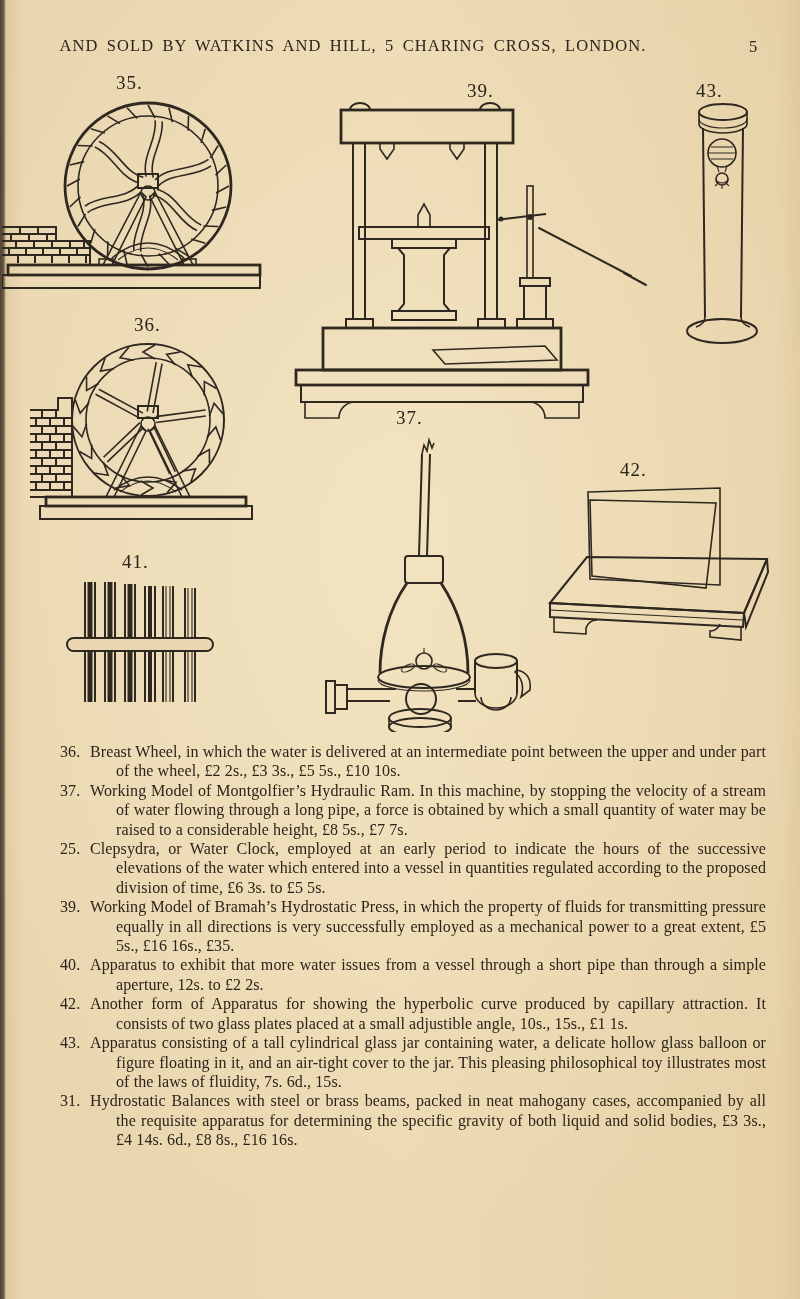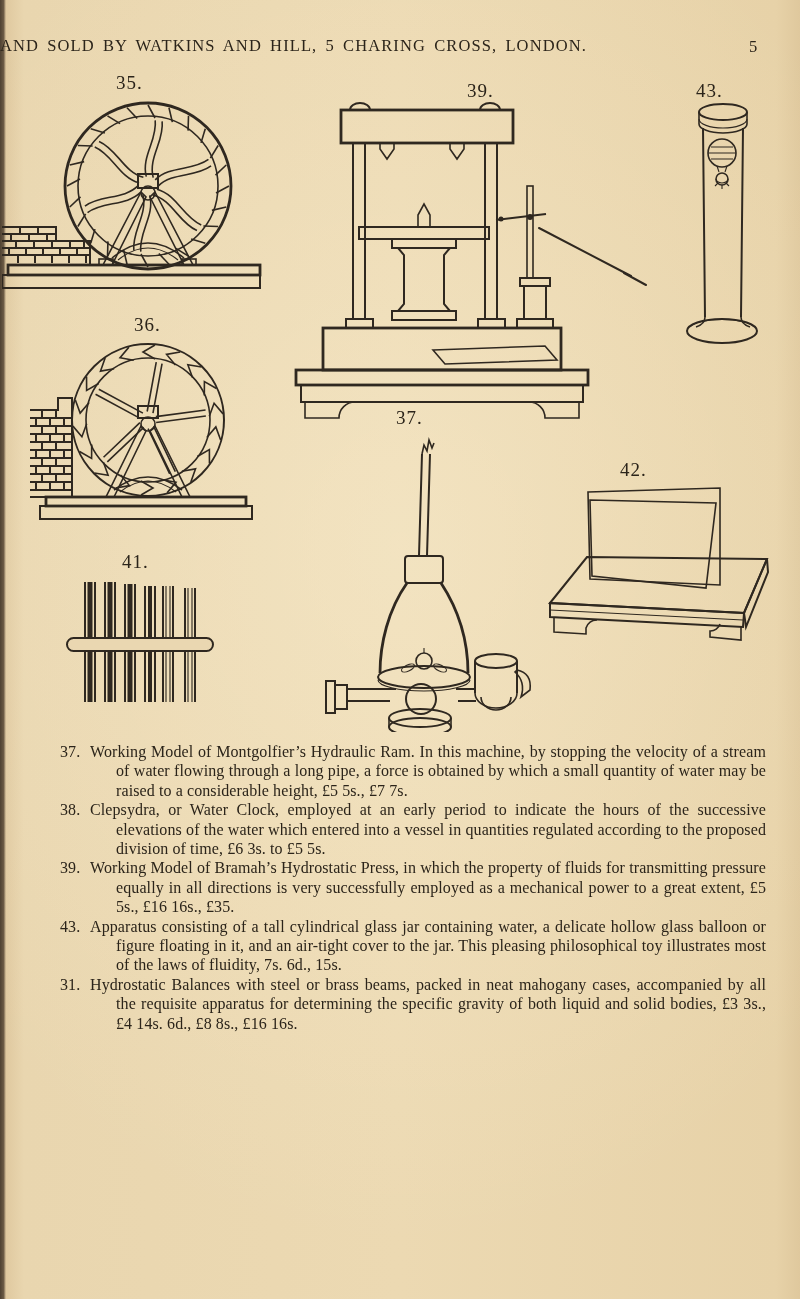--- a/index.html
+++ b/index.html
@@ -7,21 +7,21 @@
     width:800px;height:1299px;position:relative;overflow:hidden;
     background:
       radial-gradient(ellipse 120% 90% at 50% 42%, rgba(255,246,220,.35), rgba(0,0,0,0) 60%),
       linear-gradient(90deg, #dcc49a 0, #e9d6af 3%, #ecd9b2 50%, #e7d2a8 97%, #dfc89d 100%),
       #e9d6af;
     font-family:"Liberation Serif", serif;
     color:#2b241a;
   }
   .page-edge{position:absolute;left:0;top:0;width:6px;height:1299px;
     background:linear-gradient(90deg,#4e4132 0,#6b5a45 60%,rgba(107,90,69,0) 100%);}
-  .header{position:absolute;top:36px;left:0;width:706px;
+  .header{position:absolute;top:36px;left:0;width:706px;text-align:center;
     font-size:16.5px;letter-spacing:1.1px;word-spacing:3px;white-space:nowrap;}
   .pageno{position:absolute;top:37px;left:749px;font-size:16.5px;}
   .figlabel{position:absolute;font-size:19px;letter-spacing:1px;}
   .fig{position:absolute;}
   .fig path,.fig rect,.fig circle,.fig ellipse,.fig line,.fig polygon,.fig polyline,.fig use{
     stroke:#2f2820;fill:none;stroke-width:2;}
   .fig .thin{stroke-width:1.1;}
   .fig .med{stroke-width:1.6;}
   .fig .hv{stroke-width:2.8;}
   .fig .dark{fill:#2f2820;stroke:none;}
@@ -250,18 +250,21 @@
     <rect x="72.5" y="8" width="5" height="118" class="dark"></rect>
     <rect x="93" y="10" width="4" height="116" class="dark"></rect>
     <path d="M30,6 V126 M40,6 V126 M50,6 V126 M60,6 V126 M70,8 V126 M80,8 V126 M90,10 V126 M100,10 V126"></path>
     <path d="M108,10 V126 M118,10 V126 M130,12 V126 M140,12 V126"></path>
     <path d="M111,10 V126 M115,10 V126 M133,12 V126 M137,12 V126" class="thin"></path>
   </g>
   <rect x="12" y="62" width="146" height="13" rx="6.5" class="paper" stroke-width="2"></rect>
 </svg>
 
 <div class="catalog">
-  <div class="item"><span class="num">37.</span><span>Working Model of Montgolfier’s Hydraulic Ram.  In this machine, by stopping the velocity of a stream of water flowing through a long pipe, a force is obtained by which a small quantity of water may be raised to a considerable height, £5 5s., £7 7s.</span></div>
-  <div class="item"><span class="num">38.</span><span>Clepsydra, or Water Clock, employed at an early period to indicate the hours of the successive elevations of the water which entered into a vessel in quantities regulated according to the proposed division of time, £6 3s. to £5 5s.</span></div>
+  <div class="item"><span class="num">36.</span><span>Breast Wheel, in which the water is delivered at an intermediate point between the upper and under part of the wheel, £2 2s., £3 3s., £5 5s., £10 10s.</span></div>
+  <div class="item"><span class="num">37.</span><span>Working Model of Montgolfier’s Hydraulic Ram.  In this machine, by stopping the velocity of a stream of water flowing through a long pipe, a force is obtained by which a small quantity of water may be raised to a considerable height, £8 5s., £7 7s.</span></div>
+  <div class="item"><span class="num">25.</span><span>Clepsydra, or Water Clock, employed at an early period to indicate the hours of the successive elevations of the water which entered into a vessel in quantities regulated according to the proposed division of time, £6 3s. to £5 5s.</span></div>
   <div class="item"><span class="num">39.</span><span>Working Model of Bramah’s Hydrostatic Press, in which the property of fluids for transmitting pressure equally in all directions is very successfully employed as a mechanical power to a great extent, £5 5s., £16 16s., £35.</span></div>
+  <div class="item"><span class="num">40.</span><span>Apparatus to exhibit that more water issues from a vessel through a short pipe than through a simple aperture, 12s. to £2 2s.</span></div>
+  <div class="item"><span class="num">42.</span><span>Another form of Apparatus for showing the hyperbolic curve produced by capillary attraction.  It consists of two glass plates placed at a small adjustible angle, 10s., 15s., £1 1s.</span></div>
   <div class="item"><span class="num">43.</span><span>Apparatus consisting of a tall cylindrical glass jar containing water, a delicate hollow glass balloon or figure floating in it, and an air-tight cover to the jar.  This pleasing philosophical toy illustrates most of the laws of fluidity, 7s. 6d., 15s.</span></div>
   <div class="item"><span class="num">31.</span><span>Hydrostatic Balances with steel or brass beams, packed in neat mahogany cases, accompanied by all the requisite apparatus for determining the specific gravity of both liquid and solid bodies, £3 3s., £4 14s. 6d., £8 8s., £16 16s.</span></div>
 </div>
 
 </body></html>

